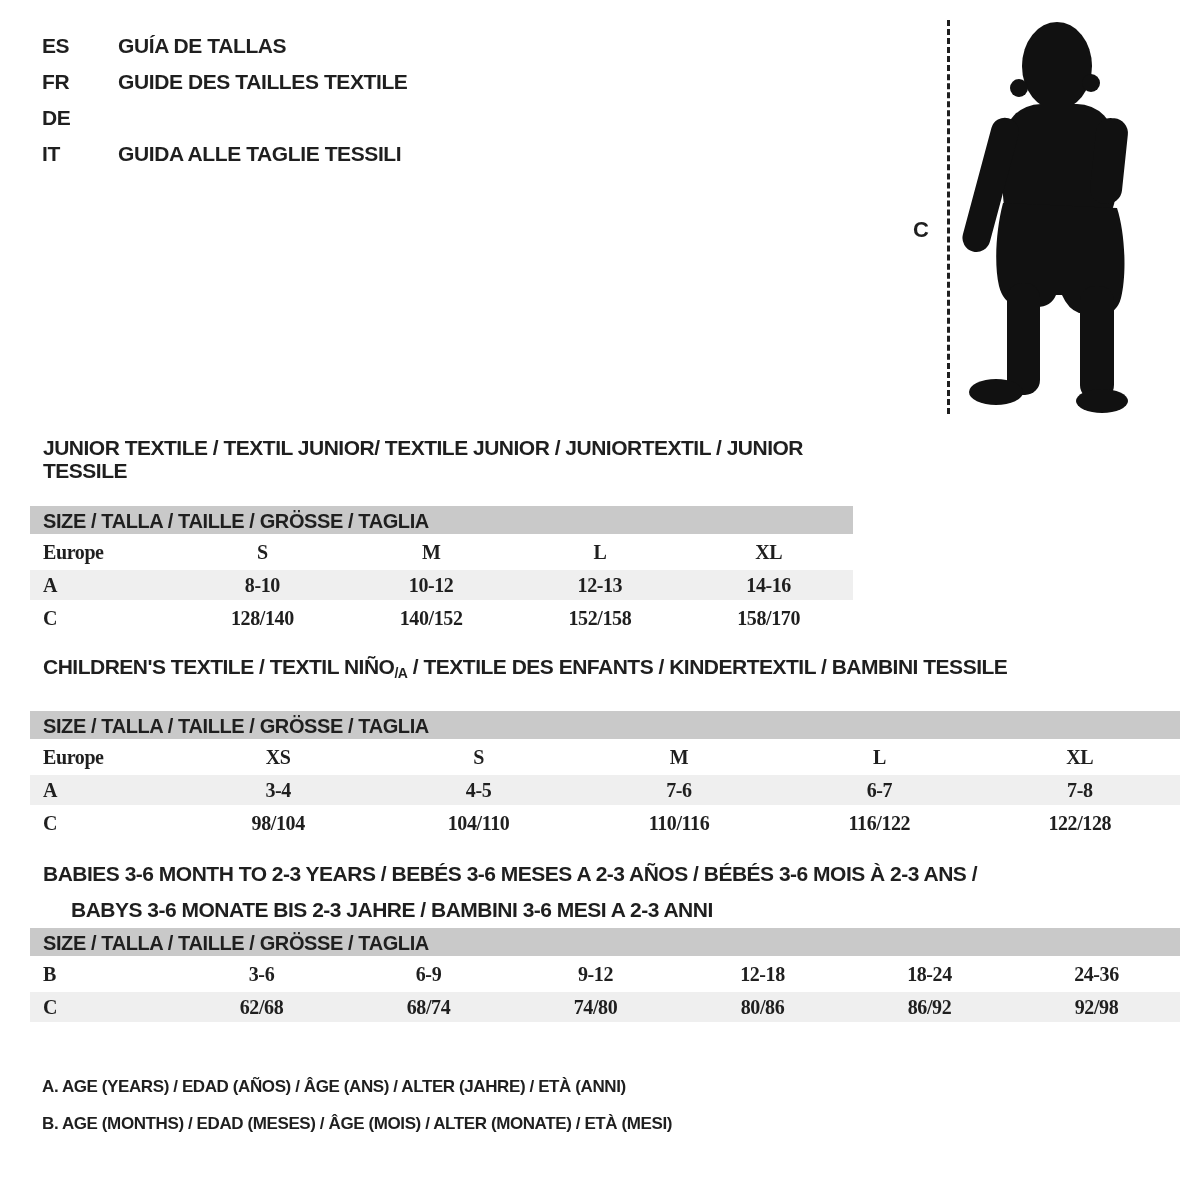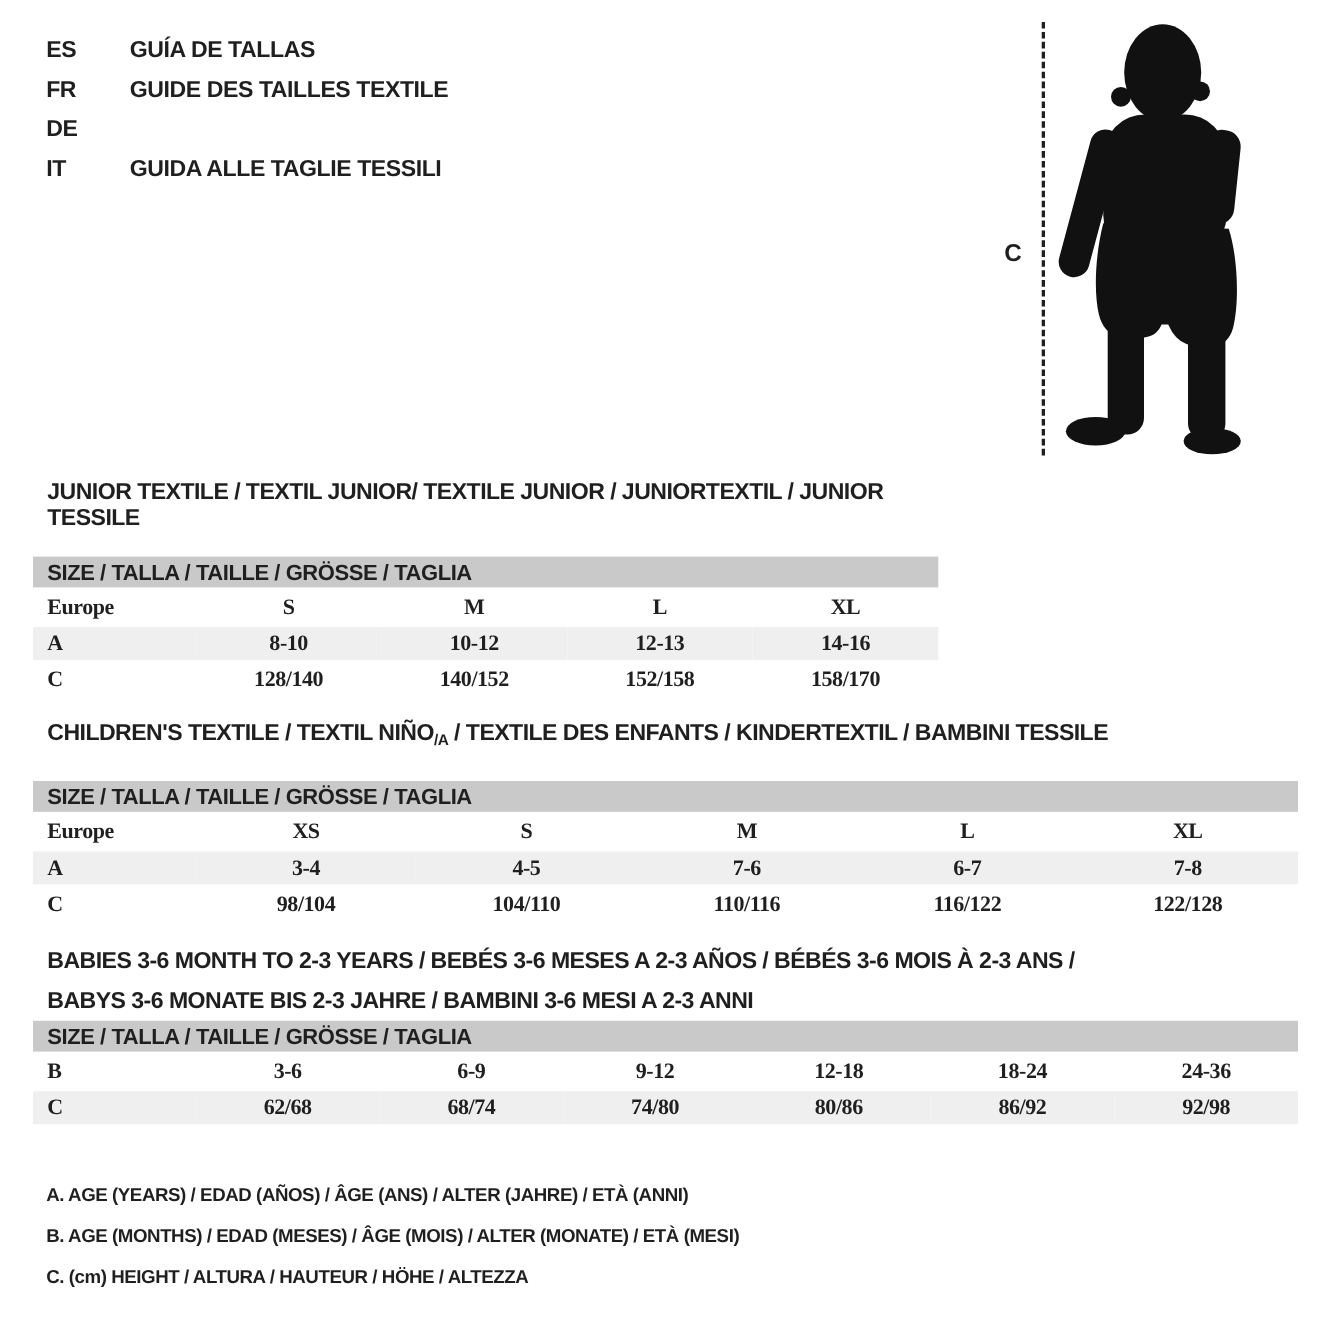--- a/index.html
+++ b/index.html
@@ -19,21 +19,21 @@
   svg.toddler *{fill:var(--sil,#111111);}
   
   #sections .size-section{position:absolute;left:30px;}
   #sections .size-section:nth-child(1){top:436px;width:823px;}
   #sections .size-section:nth-child(2){top:643px;width:1150px;margin-top:12px;}
   #sections .size-section:nth-child(3){top:856px;width:1150px;}
   .sec-title{margin:0 0 24px 13px;font-size:21px;line-height:23px;letter-spacing:-0.5px;font-weight:bold;}
   #sections .size-section:nth-child(2) .sec-title{margin-bottom:26px;}
   #sections .size-section:nth-child(3) .sec-title{line-height:36px;margin-bottom:0;}
   .sec-title .sub{font-size:14px;vertical-align:-4px;}
-  .sec-title .line2{display:block;}
+  .sec-title .line2{display:block;margin-left:28px;}
   .size-head{height:28px;background:var(--bar,#c9c9c9);font-size:20px;line-height:30px;
     padding-left:13px;box-sizing:border-box;letter-spacing:-0.4px;}
   .size-table{width:100%;table-layout:fixed;border-collapse:separate;border-spacing:0 3px;
     font-size:20px;letter-spacing:-0.4px;font-family:Liberation Serif, serif;}
   .size-table th,.size-table td{height:30px;padding:0;font-weight:bold;}
   .size-table th{width:135px;text-align:left;padding-left:13px;}
   .size-table td{text-align:center;}
   .size-table tr.shaded th,.size-table tr.shaded td{background:var(--alt,#efefef);}
   
   .legend{position:absolute;left:42px;top:1068px;}
@@ -173,14 +173,13 @@
             <td>92/98</td>
           </tr>
         </tbody>
       </table>
     </section>
   </div>
 
 <div class="legend">
     <div class="legend-line">A. AGE (YEARS) / EDAD (AÑOS) / ÂGE (ANS) / ALTER (JAHRE) / ETÀ (ANNI)</div>
     <div class="legend-line">B. AGE (MONTHS) / EDAD (MESES) / ÂGE (MOIS) / ALTER (MONATE) / ETÀ (MESI)</div>
-    <div class="legend-line">C. (cm) HEIGHT / ALTURA / HAUTEUR / HÖHE / ALTEZZA</div>
   </div>
 
 </body></html>

